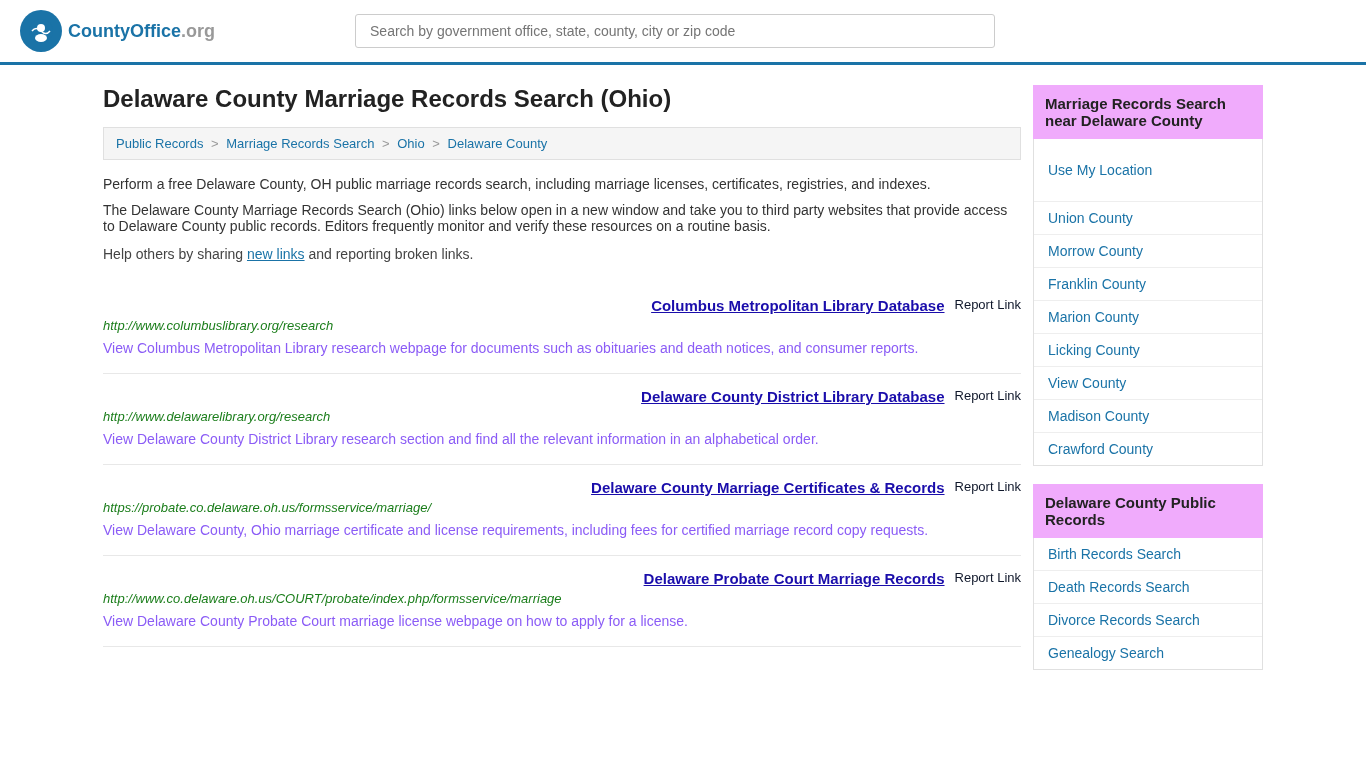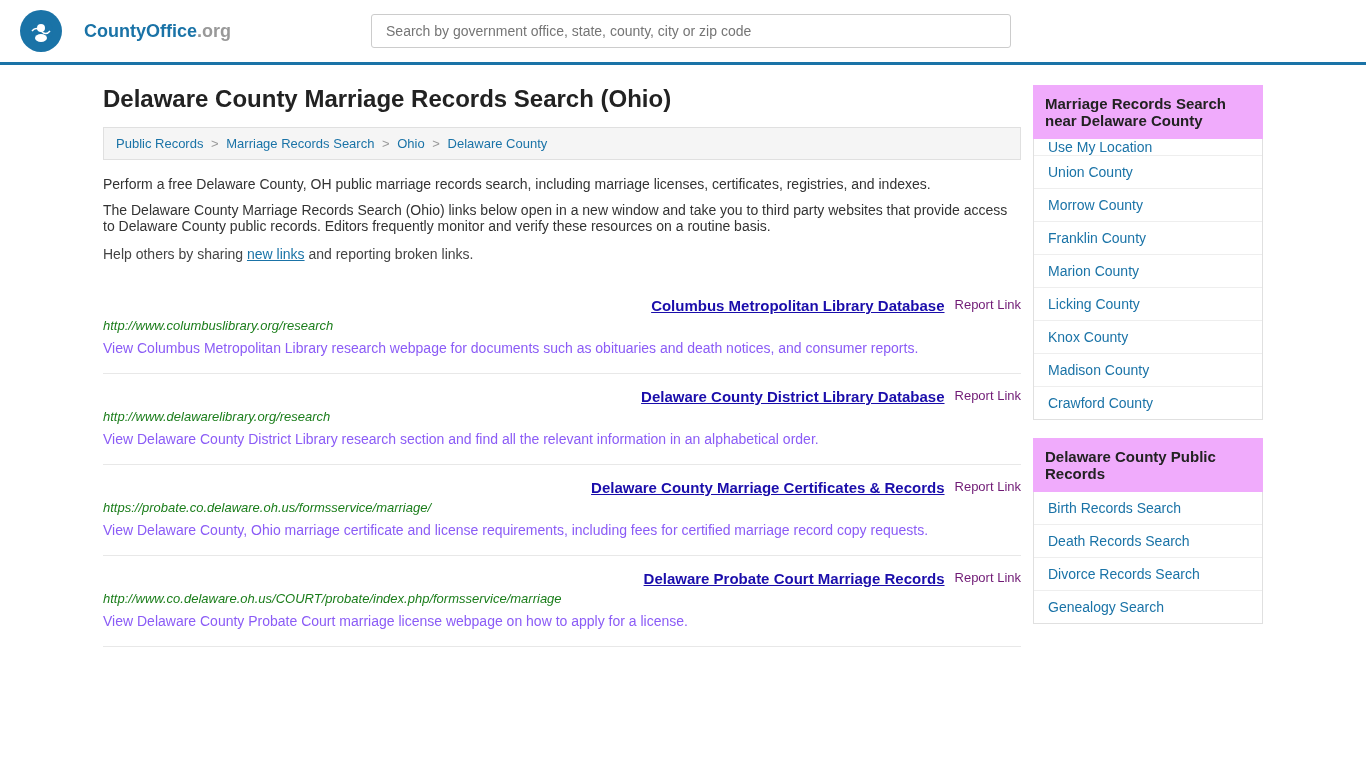--- a/index.html
+++ b/index.html
@@ -10,21 +10,21 @@
       background: #fff;
       border-bottom: 3px solid #1a73a7;
       padding: 10px 20px;
       display: flex;
       align-items: center;
       gap: 20px;
     }
     #logo-area {
       display: flex;
       align-items: center;
-      gap: 22px;
+      gap: 6px;
       text-decoration: none;
     }
     #logo-circle {
       width: 42px;
       height: 42px;
       background: #1a73a7;
       border-radius: 50%;
       display: flex;
       align-items: center;
       justify-content: center;
@@ -97,21 +97,21 @@
     }
     .record-title {
       font-size: 15px;
       font-weight: bold;
       color: #1a0dab;
       text-decoration: underline;
       cursor: pointer;
     }
     .report-link {
       font-size: 13px;
-      color: #701a75;
+      color: #0f172a;
       white-space: nowrap;
       margin-left: 10px;
       cursor: pointer;
     }
     .record-url { color: #1a7d1a; font-size: 13px; margin-bottom: 5px; font-style: italic; }
     .record-desc { font-size: 14px; color: #8b5cf6; line-height: 1.5; }
 
     
     #sidebar {
       width: 230px;
@@ -134,21 +134,21 @@
       padding: 8px 14px;
       border-bottom: 1px solid #eee;
     }
     .sidebar-link-item:last-child { border-bottom: none; }
     .sidebar-link-item a {
       color: #1a73a7;
       text-decoration: none;
       font-size: 14px;
     }
     .sidebar-use-location {
-      padding: 0 14px;
+      padding: 23px 14px;
       border-bottom: 1px solid #eee;
       font-size: 14px;
     }
   </style>
 </head>
 <body>
 
 <div id="header">
   <div id="logo-area">
     <div id="logo-circle">
@@ -243,21 +243,21 @@
       <div class="sidebar-link-item">
         <a href="#">Franklin County</a>
       </div>
       <div class="sidebar-link-item">
         <a href="#">Marion County</a>
       </div>
       <div class="sidebar-link-item">
         <a href="#">Licking County</a>
       </div>
       <div class="sidebar-link-item">
-        <a href="#">Knox County</a>
+        <a href="#">View County</a>
       </div>
       <div class="sidebar-link-item">
         <a href="#">Madison County</a>
       </div>
       <div class="sidebar-link-item">
         <a href="#">Crawford County</a>
       </div>
     </div>
 
     <div class="sidebar-section-title">Delaware County Public Records</div>

